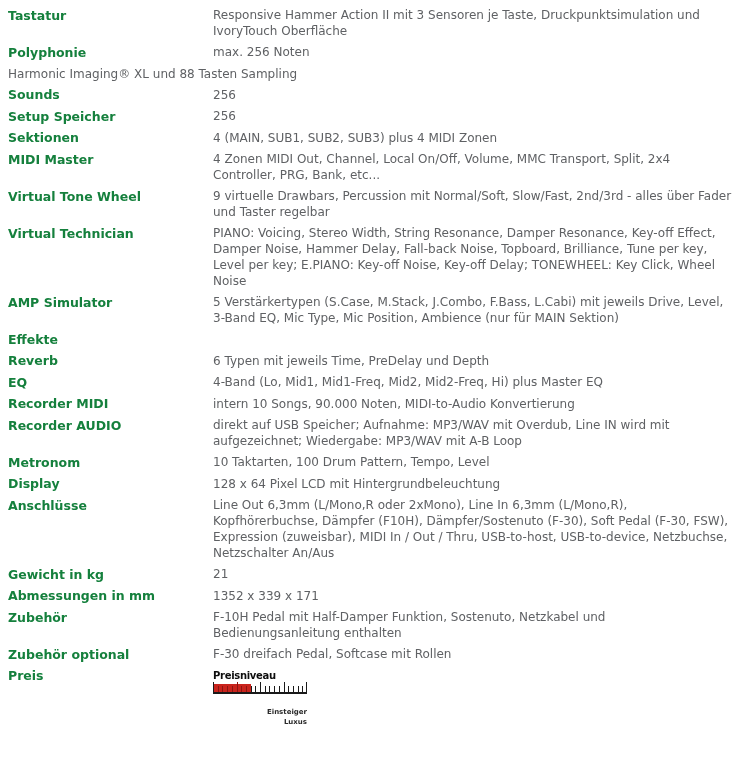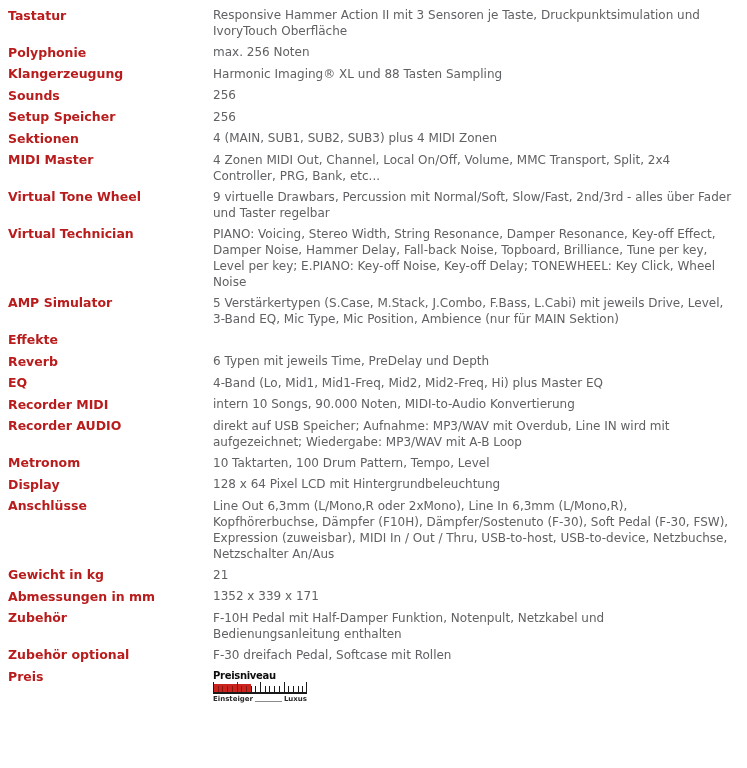--- a/index.html
+++ b/index.html
@@ -13,21 +13,21 @@
   .spec-table { width: 100%; }
   .spec-row {
     display: flex;
     align-items: flex-start;
     margin-bottom: 5px;
   }
   .spec-label {
     flex: 0 0 205px;
     font-size: 12.5px;
     font-weight: bold;
-    color: #b91c1c;
+    color: #15803d;
     line-height: 16px;
     padding-top: 0.5px;
   }
   .spec-value {
     flex: 1;
     font-size: 12px;
     color: #5f6164;
     line-height: 16px;
     padding-right: 4px;
   }
@@ -62,21 +62,22 @@
   }
   .pg-tick.major { height: 10px; }
   .pg-labels {
     width: 94px;
     display: flex;
     align-items: flex-end;
     font-size: 7px;
     font-weight: bold;
     color: #2a2a2a;
     line-height: 8px;
-    margin-top: 1px;
+    margin-top: 14px;
+    flex-direction: column;
   }
   .pg-line {
     flex: 1;
     border-bottom: 1px solid #8a8a8a;
     margin: 0 2px 1px 2px;
     height: 1px;
   }
 </style>
 </head>
 <body>
@@ -87,21 +88,20 @@
     <div class="spec-value">Responsive Hammer Action II mit 3 Sensoren je Taste, Druckpunktsimulation und IvoryTouch Oberfläche</div>
   </div>
 
 
   <div class="spec-row">
     <div class="spec-label">Polyphonie</div>
     <div class="spec-value">max. 256 Noten</div>
   </div>
 
   <div class="spec-row">
-    <div class="spec-label">Klangerzeugung</div>
     <div class="spec-value">Harmonic Imaging® XL und 88 Tasten Sampling</div>
   </div>
 
   <div class="spec-row">
     <div class="spec-label">Sounds</div>
     <div class="spec-value">256</div>
   </div>
 
   <div class="spec-row">
     <div class="spec-label">Setup Speicher</div>
@@ -177,21 +177,21 @@
     <div class="spec-value">21</div>
   </div>
 
   <div class="spec-row">
     <div class="spec-label">Abmessungen in mm</div>
     <div class="spec-value">1352 x 339 x 171</div>
   </div>
 
   <div class="spec-row">
     <div class="spec-label">Zubehör</div>
-    <div class="spec-value">F-10H Pedal mit Half-Damper Funktion, Notenpult, Netzkabel und Bedienungsanleitung enthalten</div>
+    <div class="spec-value">F-10H Pedal mit Half-Damper Funktion, Sostenuto, Netzkabel und Bedienungsanleitung enthalten</div>
   </div>
 
   <div class="spec-row">
     <div class="spec-label">Zubehör optional</div>
     <div class="spec-value">F-30 dreifach Pedal, Softcase mit Rollen</div>
   </div>
 
   <div class="spec-row">
     <div class="spec-label">Preis</div>
     <div class="spec-value"><div class="price-graphic">

